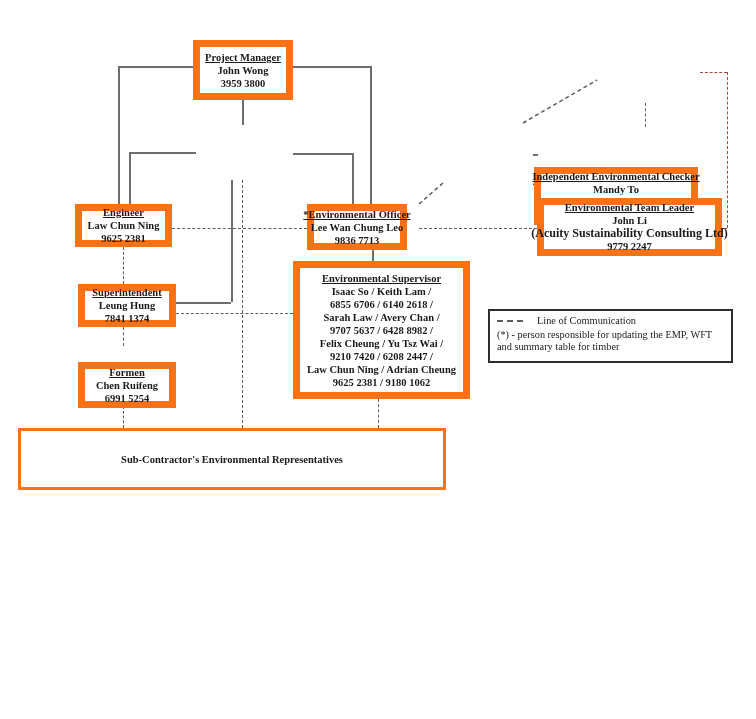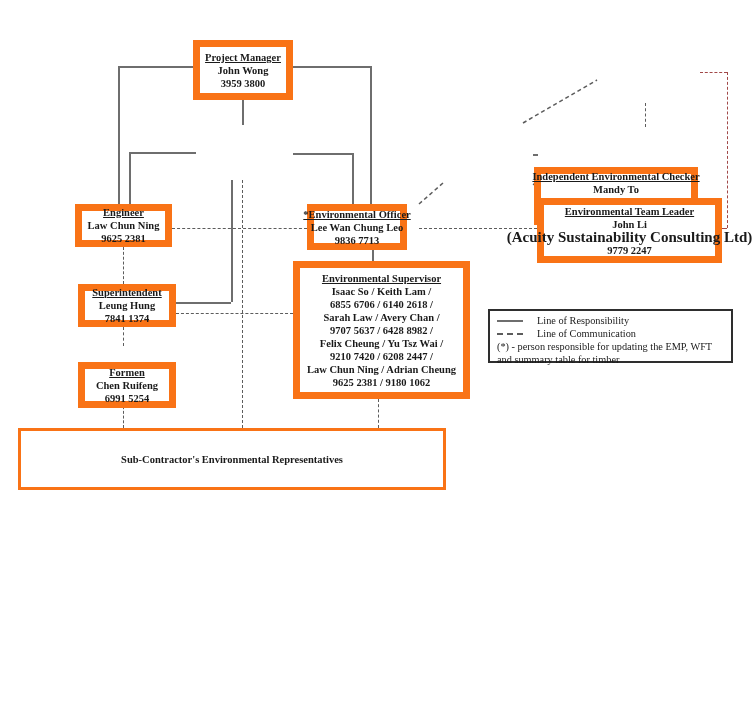--- a/index.html
+++ b/index.html
@@ -7,21 +7,21 @@
           font-family:"Liberation Serif","DejaVu Serif",serif;}
   
   .box{position:absolute;background:#ffffff;border:7px solid #f97316;
        display:flex;flex-direction:column;justify-content:center;align-items:center;
        text-align:center;color:#1a1a1a;font-weight:bold;font-size:10.5px;line-height:13px;
        box-sizing:border-box;z-index:3;font-family:Liberation Serif, serif;}
   .box .t{white-space:nowrap;}
   .box .title{text-decoration:underline;text-underline-offset:1px;}
   .box.red{color:#cc1111;}
   .box.thick{border-width:3px;}
-  .t-small{font-size:15px;}
+  .t-small{font-size:12px;}
   
   .hl,.vl{position:absolute;z-index:1;}
   .hl.solid{height:0;border-top:2px solid #6e6e6e;}
   .vl.solid{width:0;border-left:2px solid #6e6e6e;}
   .hl.dash{height:0;border-top:1.5px dashed #5c5c5c;}
   .vl.dash{width:0;border-left:1.5px dashed #5c5c5c;}
   .hl.reddash{height:0;border-top:1.5px dashed #a14848;}
   .vl.reddash{width:0;border-left:1.5px dashed #a14848;}
   #diagonals{position:absolute;left:0;top:0;z-index:1;}
   
@@ -95,21 +95,21 @@
     <div class="t">Law Chun Ning</div>
     <div class="t">9625 2381</div>
   </div>
 
   <div class="box" style="left:307px;top:204px;width:100px;height:46px;">
     <div class="t title">*Environmental Officer</div>
     <div class="t">Lee Wan Chung Leo</div>
     <div class="t">9836 7713</div>
   </div>
 
-  <div class="box" style="left:537px;top:198px;width:185px;height:65px;">
+  <div class="box" style="left:537px;top:198px;width:185px;height:58px;">
     <div class="t title">Environmental Team Leader</div>
     <div class="t">John Li</div>
     <div class="t t-small">(Acuity Sustainability Consulting Ltd)</div>
     <div class="t">9779 2247</div>
   </div>
 
   <div class="box" style="left:78px;top:284px;width:98px;height:43px;">
     <div class="t title">Superintendent</div>
     <div class="t">Leung Hung</div>
     <div class="t">7841 1374</div>
@@ -132,23 +132,19 @@
     <div class="t">Law Chun Ning / Adrian Cheung</div>
     <div class="t">9625 2381 / 9180 1062</div>
   </div>
 
   <div class="box thick" style="left:18px;top:428px;width:428px;height:62px;">
     <div class="t">Sub-Contractor's Environmental Representatives</div>
   </div>
 
   <div id="legend">
     <div class="lg-row">
-      <span class="lg-swatch sw-solid"></span>
-      <span>Line of Responsibility</span>
-    </div>
-    <div class="lg-row">
       <span class="lg-swatch sw-dash"></span>
       <span>Line of Communication</span>
     </div>
     <div class="lg-note">(*) - person responsible for updating the EMP, WFT and summary table for timber</div>
   </div>
 
 </div>
 
 </body></html>

